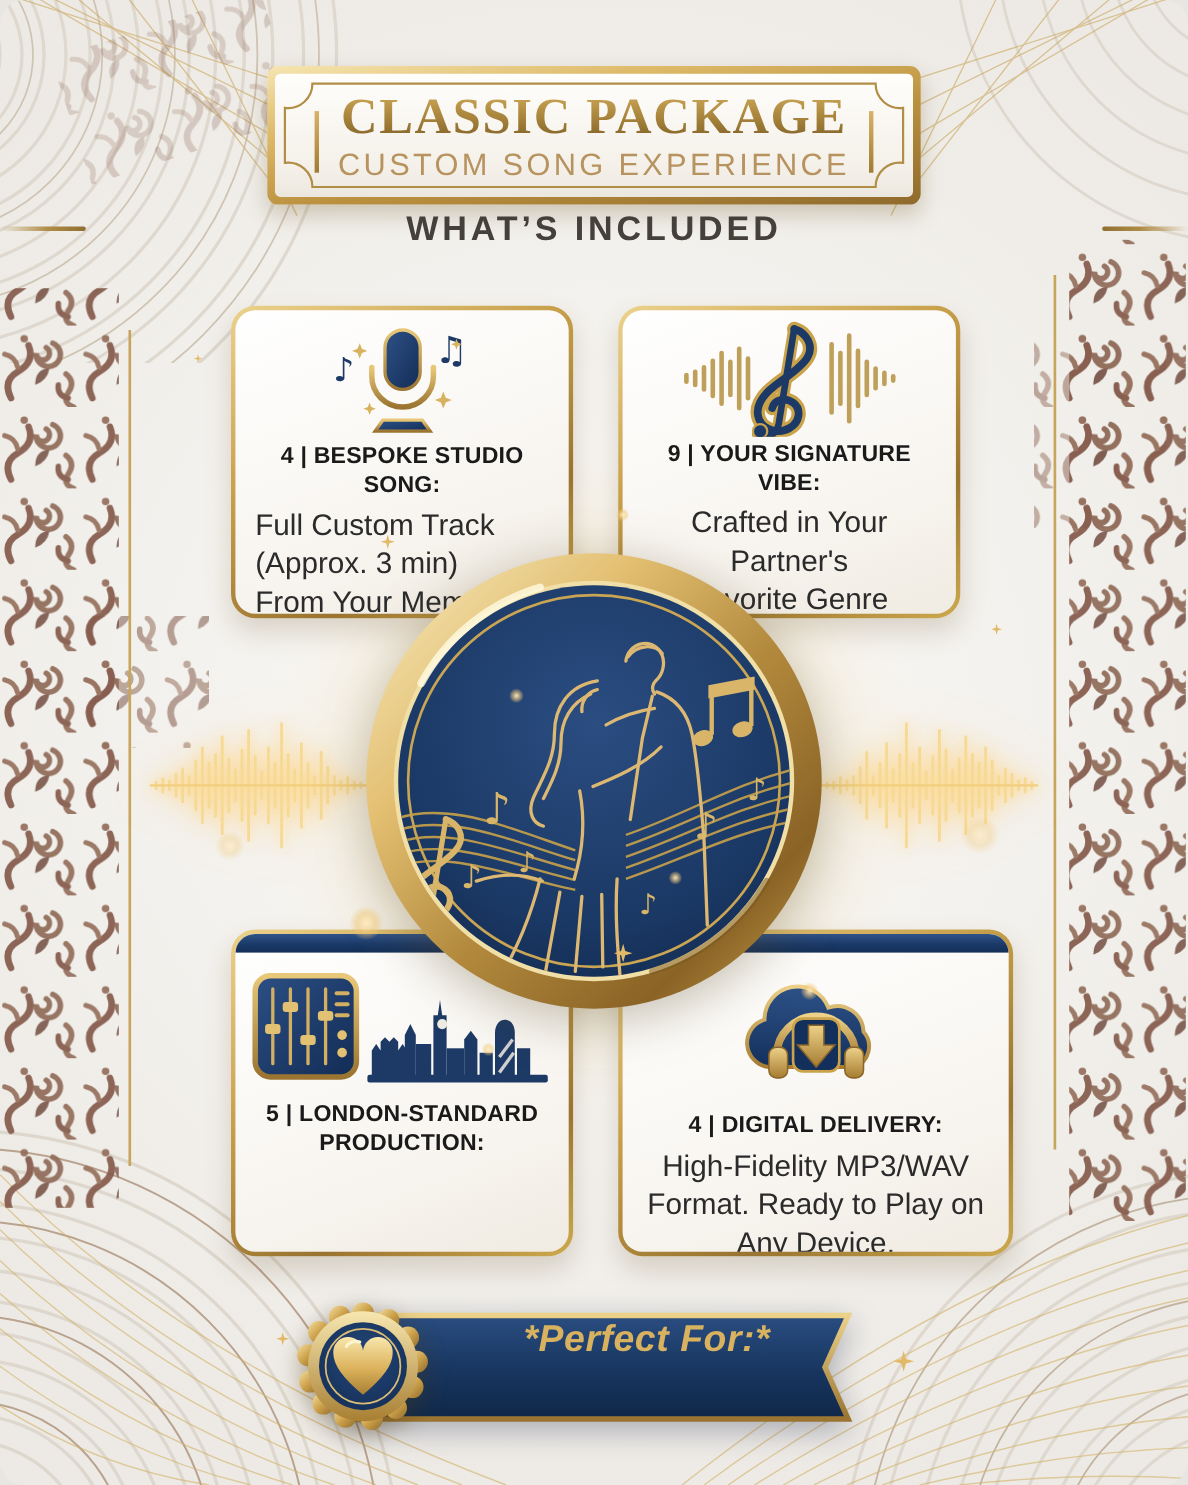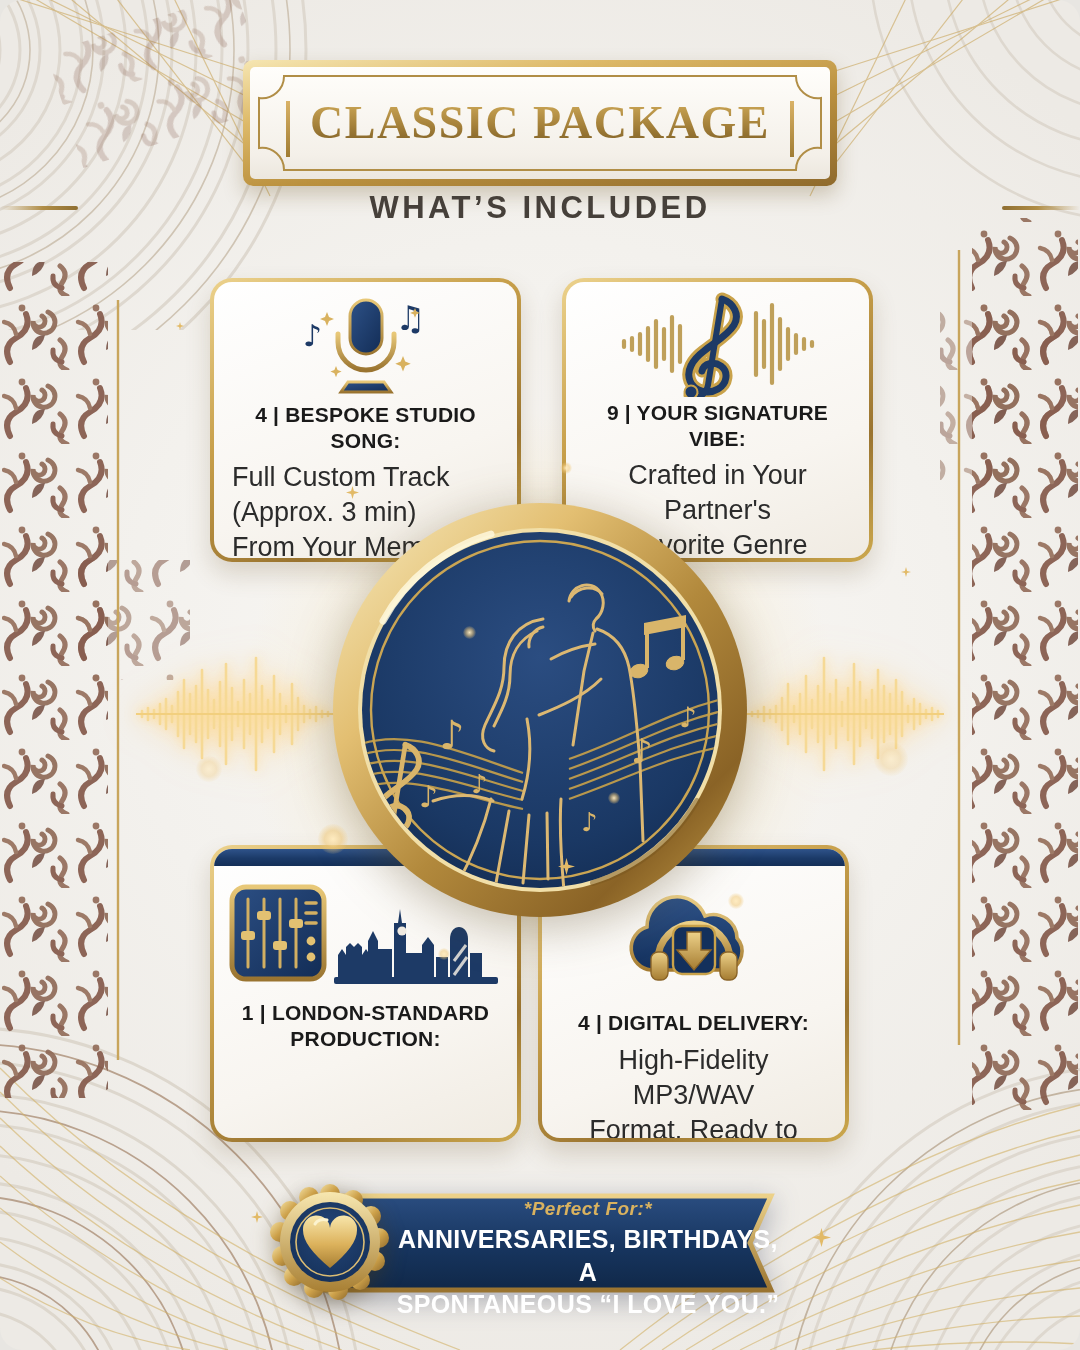--- a/index.html
+++ b/index.html
@@ -38,36 +38,36 @@
   .card-inner{position:relative;width:100%;height:100%;border-radius:18px;overflow:hidden;
     background:linear-gradient(160deg,#ffffff 0%,#f8f5f0 65%,#f0ebe2 100%);
     display:flex;flex-direction:column;box-sizing:border-box;}
   .navy-band{height:17px;flex:0 0 auto;background:linear-gradient(180deg,#2f538a 0%,#1b3a68 55%,#142f58 100%);}
   .card-icon{display:flex;align-items:center;justify-content:center;flex:0 0 auto;}
   .card-title{font-size:21px;font-weight:700;color:#1a1a1a;text-align:center;letter-spacing:.2px;line-height:1.22;padding:0 10px;}
   .card-body{font-size:27px;color:#2b2b2b;line-height:1.3;margin-top:7px;padding:0 18px;}
   .card1{left:210px;top:278px;width:311px;height:284px;}
   .card2{left:562px;top:278px;width:311px;height:284px;}
   .card3{left:210px;top:845px;width:311px;height:297px;}
-  .card4{left:538px;top:845px;width:311px;height:297px;}
+  .card4{left:562px;top:845px;width:359px;height:297px;}
   .al{text-align:left;} .ar{text-align:center;} .ac{text-align:center;}
 
   
   .glow-center{left:230px;top:400px;width:620px;height:620px;border-radius:50%;
     background:radial-gradient(circle,rgba(246,222,160,.55) 0%,rgba(246,222,160,.18) 45%,rgba(246,222,160,0) 68%);}
   .medallion{left:331px;top:501px;width:418px;height:418px;filter:drop-shadow(0 10px 24px rgba(90,70,25,.35));}
 
   
   .wave{width:200px;height:128px;filter:drop-shadow(0 0 6px rgba(255,214,130,.95)) drop-shadow(0 0 16px rgba(255,200,110,.55));}
   .wave-l{left:136px;top:650px;} .wave-r{left:744px;top:650px;transform:scaleX(-1);}
 
   
   .ribbon{left:300px;top:1192px;width:500px;height:102px;filter:drop-shadow(0 8px 14px rgba(40,50,80,.35));}
   .ribbon-text{left:392px;top:1198px;width:392px;text-align:center;}
-  .ribbon-eyebrow{font-size:19px;font-weight:800;font-style:italic;color:#d9b25f;letter-spacing:.5px;}
+  .ribbon-eyebrow{font-size:34px;font-weight:800;font-style:italic;color:#d9b25f;letter-spacing:.5px;}
   .ribbon-main{margin-top:3px;font-size:25px;font-weight:700;color:#ffffff;letter-spacing:.4px;line-height:1.3;}
   .badge{left:268px;top:1180px;width:124px;height:124px;filter:drop-shadow(0 6px 10px rgba(80,60,20,.4));}
 
   
   .star{position:absolute;background:#e2ba67;
     clip-path:polygon(50% 0,61% 39%,100% 50%,61% 61%,50% 100%,39% 61%,0 50%,39% 39%);}
   .gdot{position:absolute;border-radius:50%;
     background:radial-gradient(circle,rgba(255,235,190,.95) 0%,rgba(240,200,120,.55) 40%,rgba(240,200,120,0) 75%);}
 </style>
 </head>
@@ -222,20 +222,21 @@
   <div class="abs glow-center"></div>
 
   <div class="abs plaque">
     <div class="plaque-inner">
       <svg class="abs" style="left:0;top:0;" width="580" height="112" viewBox="0 0 580 112">
         <path d="M34,9 H546 A22,22 0 0 0 571,31 V81 A22,22 0 0 0 546,103 H34 A22,22 0 0 0 9,81 V31 A22,22 0 0 0 34,9 Z" fill="none" stroke="#b18e46" stroke-width="2"></path>
       </svg>
       <div class="plaque-bar l"></div>
       <div class="plaque-bar r"></div>
       <div class="plaque-title">CLASSIC PACKAGE</div>
+      <div class="plaque-sub">CUSTOM SONG EXPERIENCE</div>
     </div>
   </div>
 
   <div class="abs included">
     <div class="dash l"></div>
     <div class="txt">WHAT’S INCLUDED</div>
     <div class="dash r"></div>
   </div>
 
   <div class="abs card card1">
@@ -372,21 +373,21 @@
             <path d="M244,96 V70 h12 v26 z"></path>
             <rect x="108" y="94" width="164" height="7" rx="2"></rect>
           </g>
           <circle cx="176" cy="48" r="4.6" fill="#f0ebe2"></circle>
           <g stroke="#f0ebe2" stroke-width="3" opacity=".85">
             <line x1="228" y1="78" x2="240" y2="62"></line>
               <line x1="228" y1="92" x2="241" y2="74"></line>
           </g>
         </svg>
       </div>
-      <div class="card-title pre" style="margin-top:6px;">1 | LONDON-STANDARD
+      <div class="card-title pre" style="margin-top:6px;">5 | LONDON-STANDARD
 PRODUCTION:</div>
     </div>
   </div>
 
   <div class="abs card card4">
     <div class="card-inner">
       <div class="navy-band"></div>
       <div class="card-icon" style="height:128px;padding-top:12px;">
         <svg width="170" height="112" viewBox="0 0 170 112">
           <defs>
@@ -616,22 +617,20 @@
       <linearGradient id="ribGold" x1="0" y1="0" x2="0" y2="1">
         <stop offset="0" stop-color="#ecd189"></stop>
           <stop offset="1" stop-color="#9a7430"></stop>
       </linearGradient>
     </defs>
     <path d="M26,4 H471 L450,51 L471,98 H26 A17,17 0 0 1 9,81 V21 A17,17 0 0 1 26,4 Z" fill="url(#ribNavy)" stroke="url(#ribGold)" stroke-width="5"></path>
   </svg>
 
   <div class="abs ribbon-text">
     <div class="ribbon-eyebrow">*Perfect For:*</div>
-    <div class="ribbon-main pre">ANNIVERSARIES, BIRTHDAYS, A
-SPONTANEOUS “I LOVE YOU.”</div>
   </div>
 
   <svg class="abs badge" viewBox="0 0 124 124">
     <defs>
       <linearGradient id="seal1" x1="0" y1="0" x2="1" y2="1">
         <stop offset="0" stop-color="#f3dfa0"></stop>
           <stop offset=".5" stop-color="#cda14a"></stop>
           <stop offset="1" stop-color="#8f6a2c"></stop>
       </linearGradient>
       <linearGradient id="seal2" x1="0" y1="0" x2="0" y2="1">

